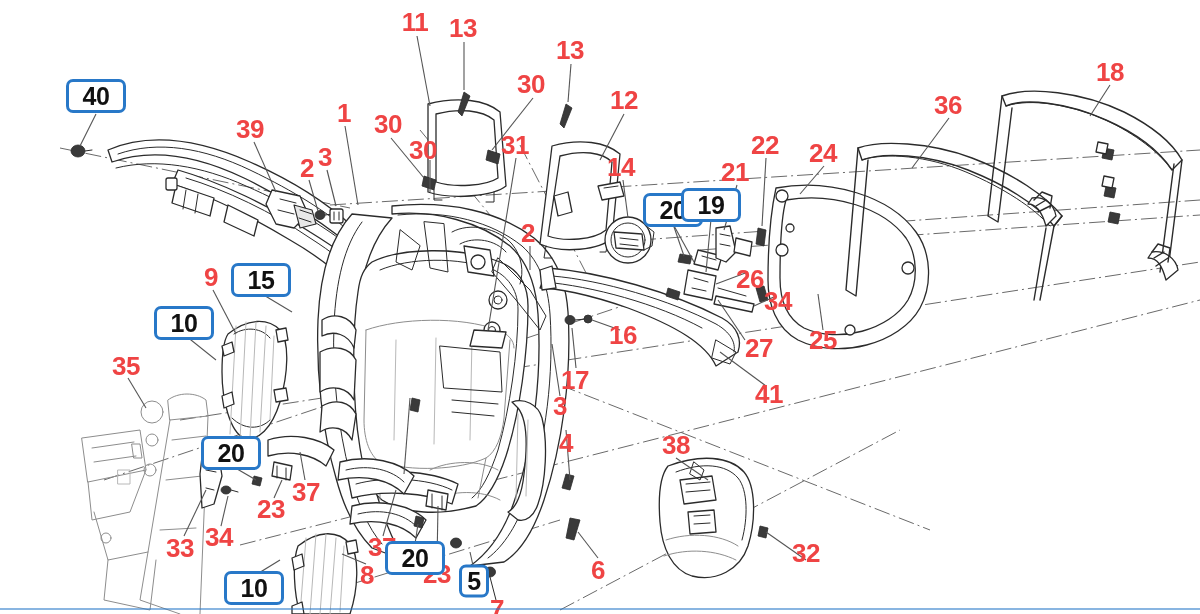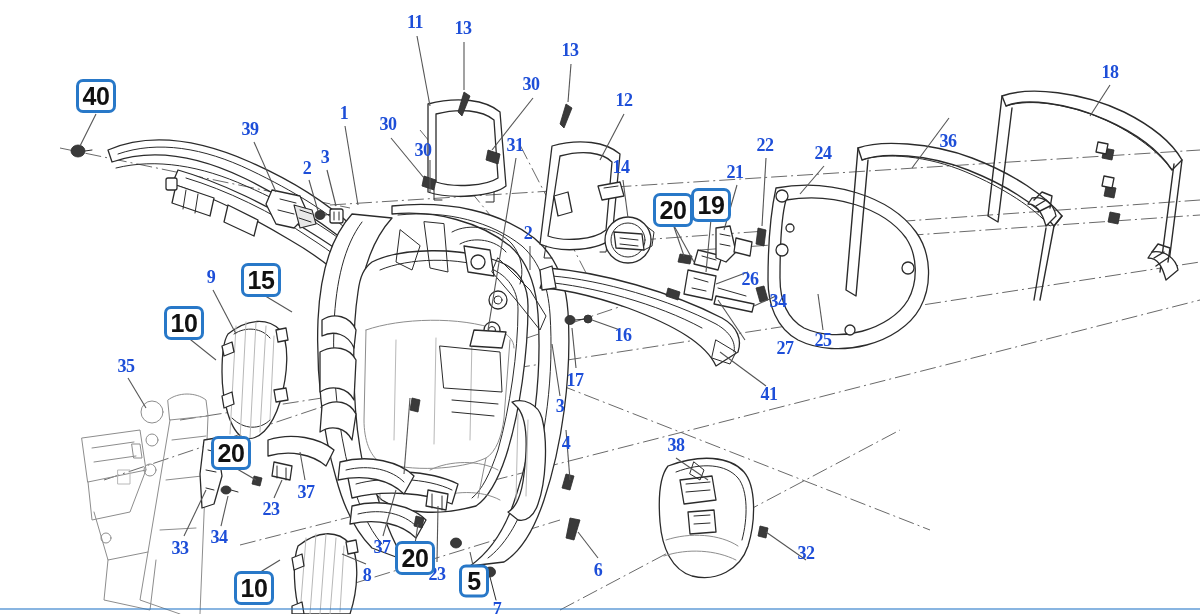--- a/index.html
+++ b/index.html
@@ -17,23 +17,23 @@
   }
   #art {
     position: absolute;
     left: 0; top: 0;
     width: 1200px;
     height: 614px;
     pointer-events: none;
   }
   .label {
     position: absolute;
-    color: #1d4ed8;
-    font-family: Liberation Serif, serif;
-    font-size: 18px;
+    color: #ef4444;
+    font-family: Liberation Sans, sans-serif;
+    font-size: 26px;
     font-weight: 700;
     line-height: 1;
     letter-spacing: -0.5px;
     white-space: nowrap;
     transform: translate(-50%, -50%);
     user-select: none;
   }
   .boxed {
     position: absolute;
     display: flex;
@@ -46,21 +46,21 @@
     color: #111111;
     font-family: "Liberation Sans", sans-serif;
     font-size: 25px;
     font-weight: 700;
     line-height: 1;
     letter-spacing: -0.5px;
     transform: translate(-50%, -50%);
     user-select: none;
   }
   .boxed-w1 { width: 30px; height: 33px; }
-  .boxed-w2 { width: 40px; height: 34px; }
+  .boxed-w2 { width: 60px; height: 34px; }
   .bottom-rule {
     position: absolute;
     left: 0;
     width: 1200px;
     height: 2px;
     background: #2878c8;
     opacity: 0.55;
   }
 </style>
 </head>
@@ -467,38 +467,38 @@
     </g>
   </svg>
 
   <div id="plain-labels">
       <div class="label" style="left: 415px; top: 22px;">11</div>
       <div class="label" style="left: 463px; top: 28px;">13</div>
       <div class="label" style="left: 570px; top: 50px;">13</div>
       <div class="label" style="left: 1110px; top: 72px;">18</div>
       <div class="label" style="left: 531px; top: 84px;">30</div>
       <div class="label" style="left: 624px; top: 100px;">12</div>
-      <div class="label" style="left: 948px; top: 105px; margin-top: 36px;">36</div>
+      <div class="label" style="left: 948px; top: 105px;">36</div>
       <div class="label" style="left: 250px; top: 129px;">39</div>
       <div class="label" style="left: 344px; top: 113px;">1</div>
       <div class="label" style="left: 388px; top: 124px;">30</div>
       <div class="label" style="left: 423px; top: 150px;">30</div>
       <div class="label" style="left: 515px; top: 145px;">31</div>
       <div class="label" style="left: 621px; top: 167px;">14</div>
       <div class="label" style="left: 307px; top: 168px;">2</div>
       <div class="label" style="left: 325px; top: 157px;">3</div>
       <div class="label" style="left: 765px; top: 145px;">22</div>
       <div class="label" style="left: 735px; top: 172px;">21</div>
       <div class="label" style="left: 823px; top: 153px;">24</div>
       <div class="label" style="left: 528px; top: 233px;">2</div>
       <div class="label" style="left: 750px; top: 279px;">26</div>
       <div class="label" style="left: 778px; top: 301px;">34</div>
       <div class="label" style="left: 211px; top: 277px;">9</div>
       <div class="label" style="left: 823px; top: 340px;">25</div>
-      <div class="label" style="left: 773px; top: 348px; padding-left: 24px;">27</div>
+      <div class="label" style="left: 747px; top: 348px; padding-left: 24px;">27</div>
       <div class="label" style="left: 623px; top: 335px;">16</div>
       <div class="label" style="left: 126px; top: 366px;">35</div>
       <div class="label" style="left: 575px; top: 380px;">17</div>
       <div class="label" style="left: 769px; top: 394px;">41</div>
       <div class="label" style="left: 560px; top: 406px;">3</div>
       <div class="label" style="left: 676px; top: 445px;">38</div>
       <div class="label" style="left: 566px; top: 443px;">4</div>
       <div class="label" style="left: 306px; top: 492px;">37</div>
       <div class="label" style="left: 271px; top: 509px;">23</div>
       <div class="label" style="left: 219px; top: 537px;">34</div>

